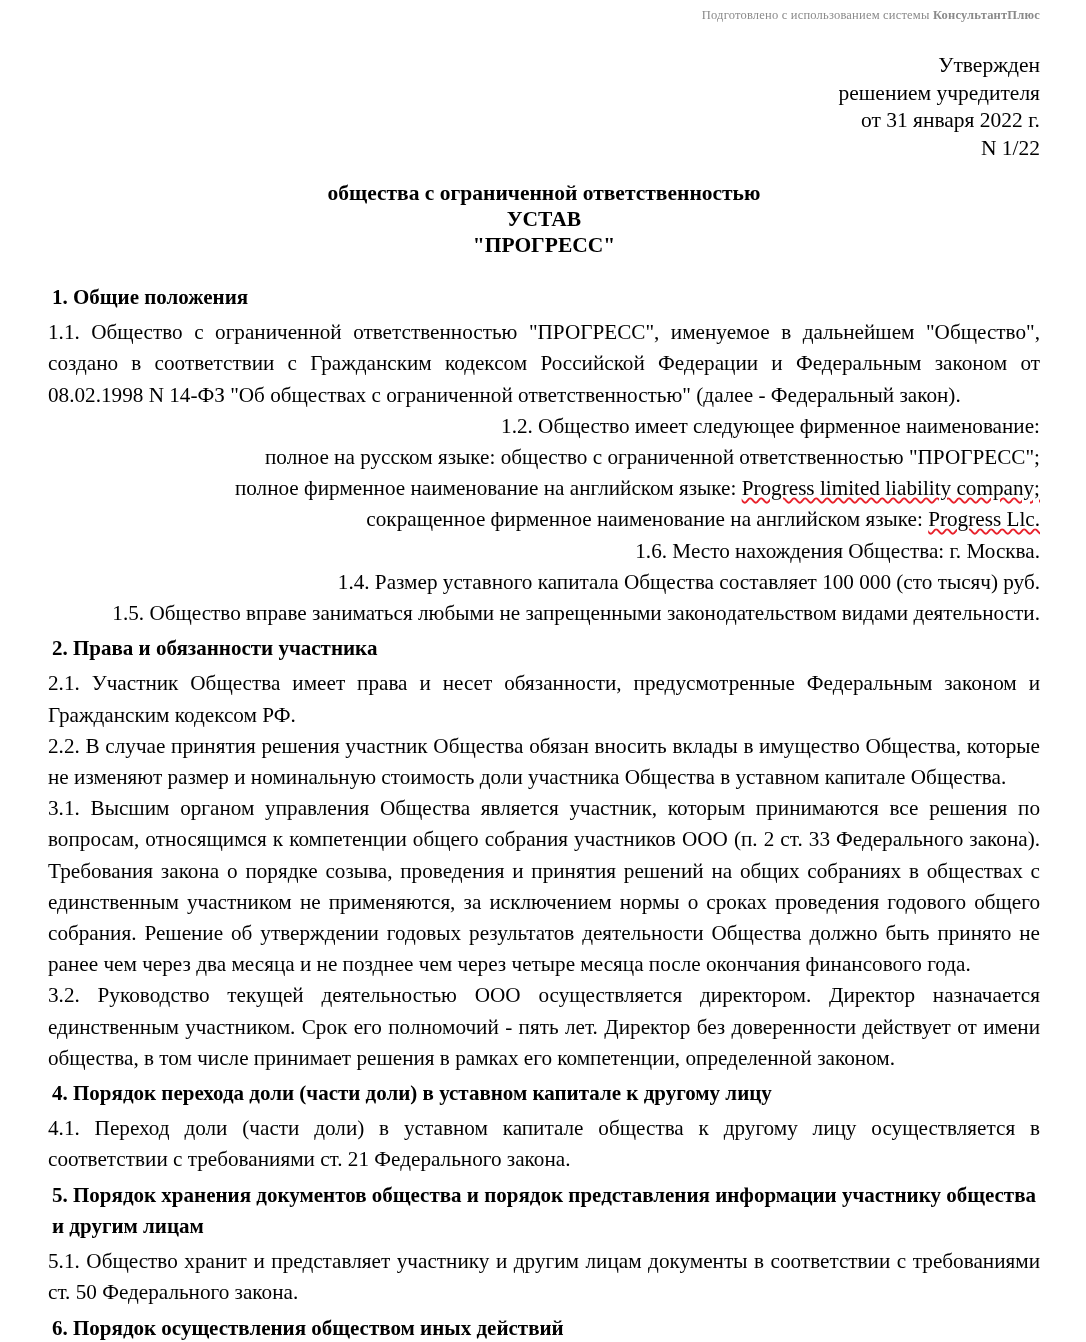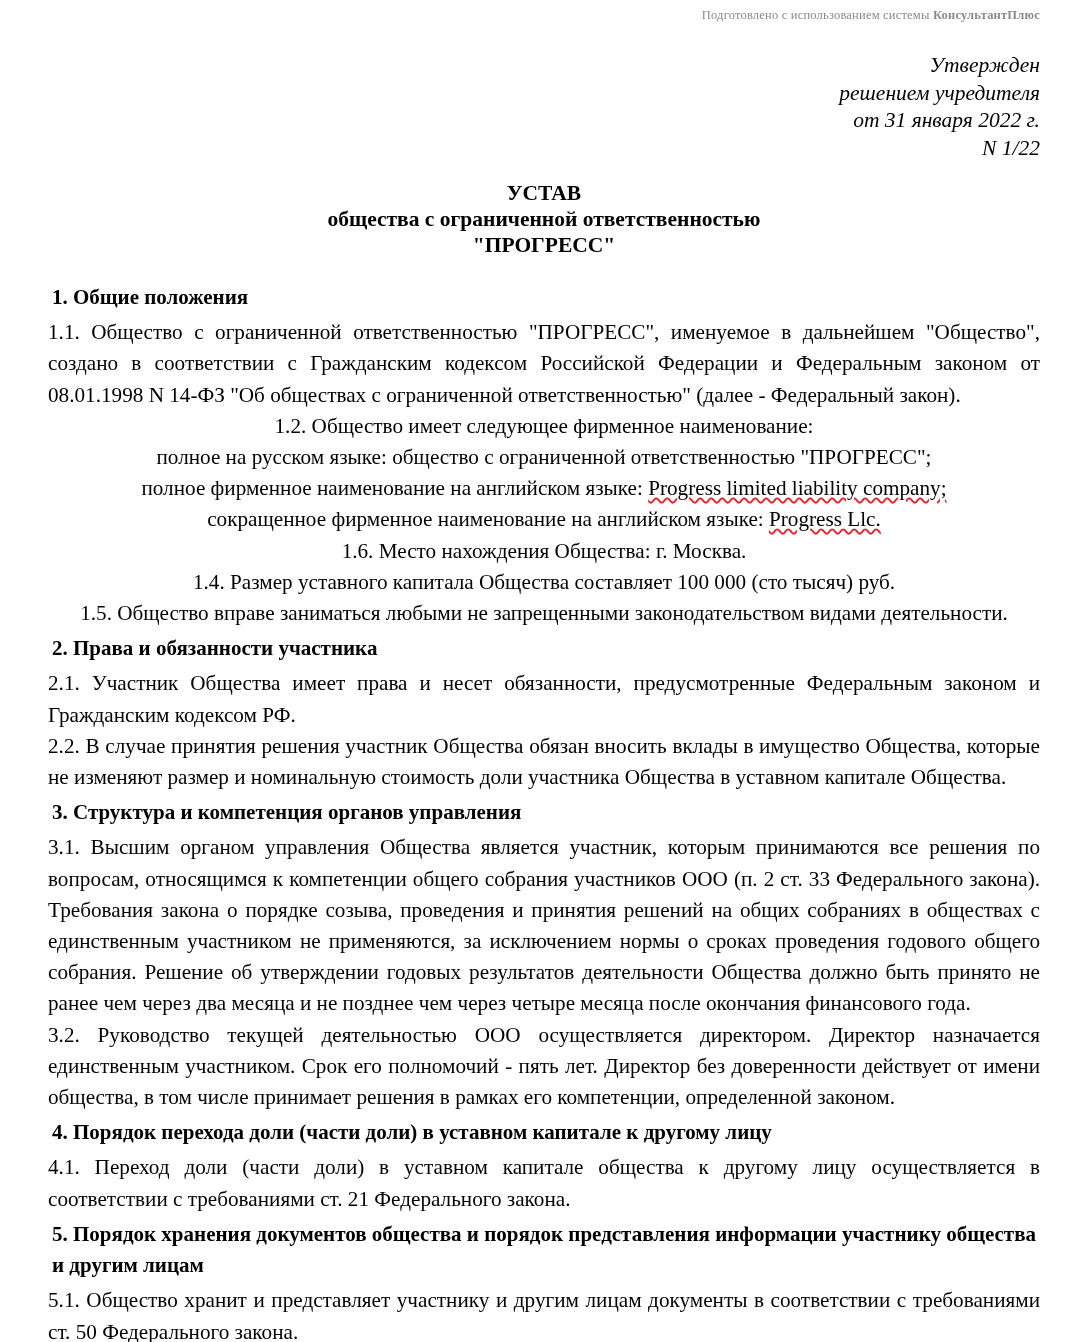--- a/index.html
+++ b/index.html
@@ -37,21 +37,20 @@
     font-weight: bold;
   }
   .approve-block {
     position: absolute;
     top: 52px;
     left: 0;
     width: 1040px;
     text-align: right;
     font-size: 21.5px;
     line-height: 27.5px;
-    font-style: italic;
   }
   .doc-title {
     position: absolute;
     top: 180px;
     left: 48px;
     width: 992px;
     text-align: center;
     font-weight: bold;
     font-size: 21.5px;
     line-height: 26px;
@@ -71,21 +70,21 @@
   }
   h2.heading {
     margin: 4px;
     font-size: 21px;
     line-height: 31.2px;
     font-weight: bold;
     text-align: justify;
   }
   p.plain {
     margin: 0;
-    text-align: center;
+    text-align: right;
     font-size: 21.2px;
     line-height: 31.2px;
   }
   .spellerr {
     text-decoration-line: underline;
     text-decoration-style: wavy;
     text-decoration-color: #e8202a;
     text-decoration-thickness: 1.5px;
     text-underline-offset: 2px;
   }
@@ -100,42 +99,41 @@
   </div>
 
   <div class="approve-block">
     <div>Утвержден</div>
     <div>решением учредителя</div>
     <div>от 31 января 2022 г.</div>
     <div>N 1/22</div>
   </div>
 
   <div class="doc-title">
+    <div>общества с ограниченной ответственностью</div>
     <div>УСТАВ</div>
-    <div>общества с ограниченной ответственностью</div>
     <div>"ПРОГРЕСС"</div>
   </div>
 
   <div class="body-text">
 
     <h2 class="heading">1. Общие положения</h2>
-    <p class="para">1.1. Общество с ограниченной ответственностью "ПРОГРЕСС", именуемое в дальнейшем "Общество", создано в соответствии с Гражданским кодексом Российской Федерации и Федеральным законом от 08.01.1998 N 14-ФЗ "Об обществах с ограниченной ответственностью" (далее - Федеральный закон).</p>
+    <p class="para">1.1. Общество с ограниченной ответственностью "ПРОГРЕСС", именуемое в дальнейшем "Общество", создано в соответствии с Гражданским кодексом Российской Федерации и Федеральным законом от 08.02.1998 N 14-ФЗ "Об обществах с ограниченной ответственностью" (далее - Федеральный закон).</p>
     <p class="plain">1.2. Общество имеет следующее фирменное наименование:</p>
     <p class="plain">полное на русском языке: общество с ограниченной ответственностью "ПРОГРЕСС";</p>
     <p class="plain"><span>полное фирменное наименование на английском языке: </span><span class="spellerr">Progress limited liability company;</span></p>
     <p class="plain"><span>сокращенное фирменное наименование на английском языке: </span><span class="spellerr">Progress Llc.</span></p>
     <p class="plain">1.6. Место нахождения Общества: г. Москва.</p>
     <p class="plain">1.4. Размер уставного капитала Общества составляет 100 000 (сто тысяч) руб.</p>
     <p class="plain">1.5. Общество вправе заниматься любыми не запрещенными законодательством видами деятельности.</p>
 
     <h2 class="heading">2. Права и обязанности участника</h2>
     <p class="para">2.1. Участник Общества имеет права и несет обязанности, предусмотренные Федеральным законом и Гражданским кодексом РФ.</p>
     <p class="para">2.2. В случае принятия решения участник Общества обязан вносить вклады в имущество Общества, которые не изменяют размер и номинальную стоимость доли участника Общества в уставном капитале Общества.</p>
 
-    <h2 class="heading">3. Структура и компетенция органов управления</h2>
     <p class="para">3.1. Высшим органом управления Общества является участник, которым принимаются все решения по вопросам, относящимся к компетенции общего собрания участников ООО (п. 2 ст. 33 Федерального закона). Требования закона о порядке созыва, проведения и принятия решений на общих собраниях в обществах с единственным участником не применяются, за исключением нормы о сроках проведения годового общего собрания. Решение об утверждении годовых результатов деятельности Общества должно быть принято не ранее чем через два месяца и не позднее чем через четыре месяца после окончания финансового года.</p>
     <p class="para">3.2. Руководство текущей деятельностью ООО осуществляется директором. Директор назначается единственным участником. Срок его полномочий - пять лет. Директор без доверенности действует от имени общества, в том числе принимает решения в рамках его компетенции, определенной законом.</p>
 
     <h2 class="heading">4. Порядок перехода доли (части доли) в уставном капитале к другому лицу</h2>
     <p class="para">4.1. Переход доли (части доли) в уставном капитале общества к другому лицу осуществляется в соответствии с требованиями ст. 21 Федерального закона.</p>
 
     <h2 class="heading">5. Порядок хранения документов общества и порядок представления информации участнику общества и другим лицам</h2>
     <p class="para">5.1. Общество хранит и представляет участнику и другим лицам документы в соответствии с требованиями ст. 50 Федерального закона.</p>
 
     <h2 class="heading">6. Порядок осуществления обществом иных действий</h2>

